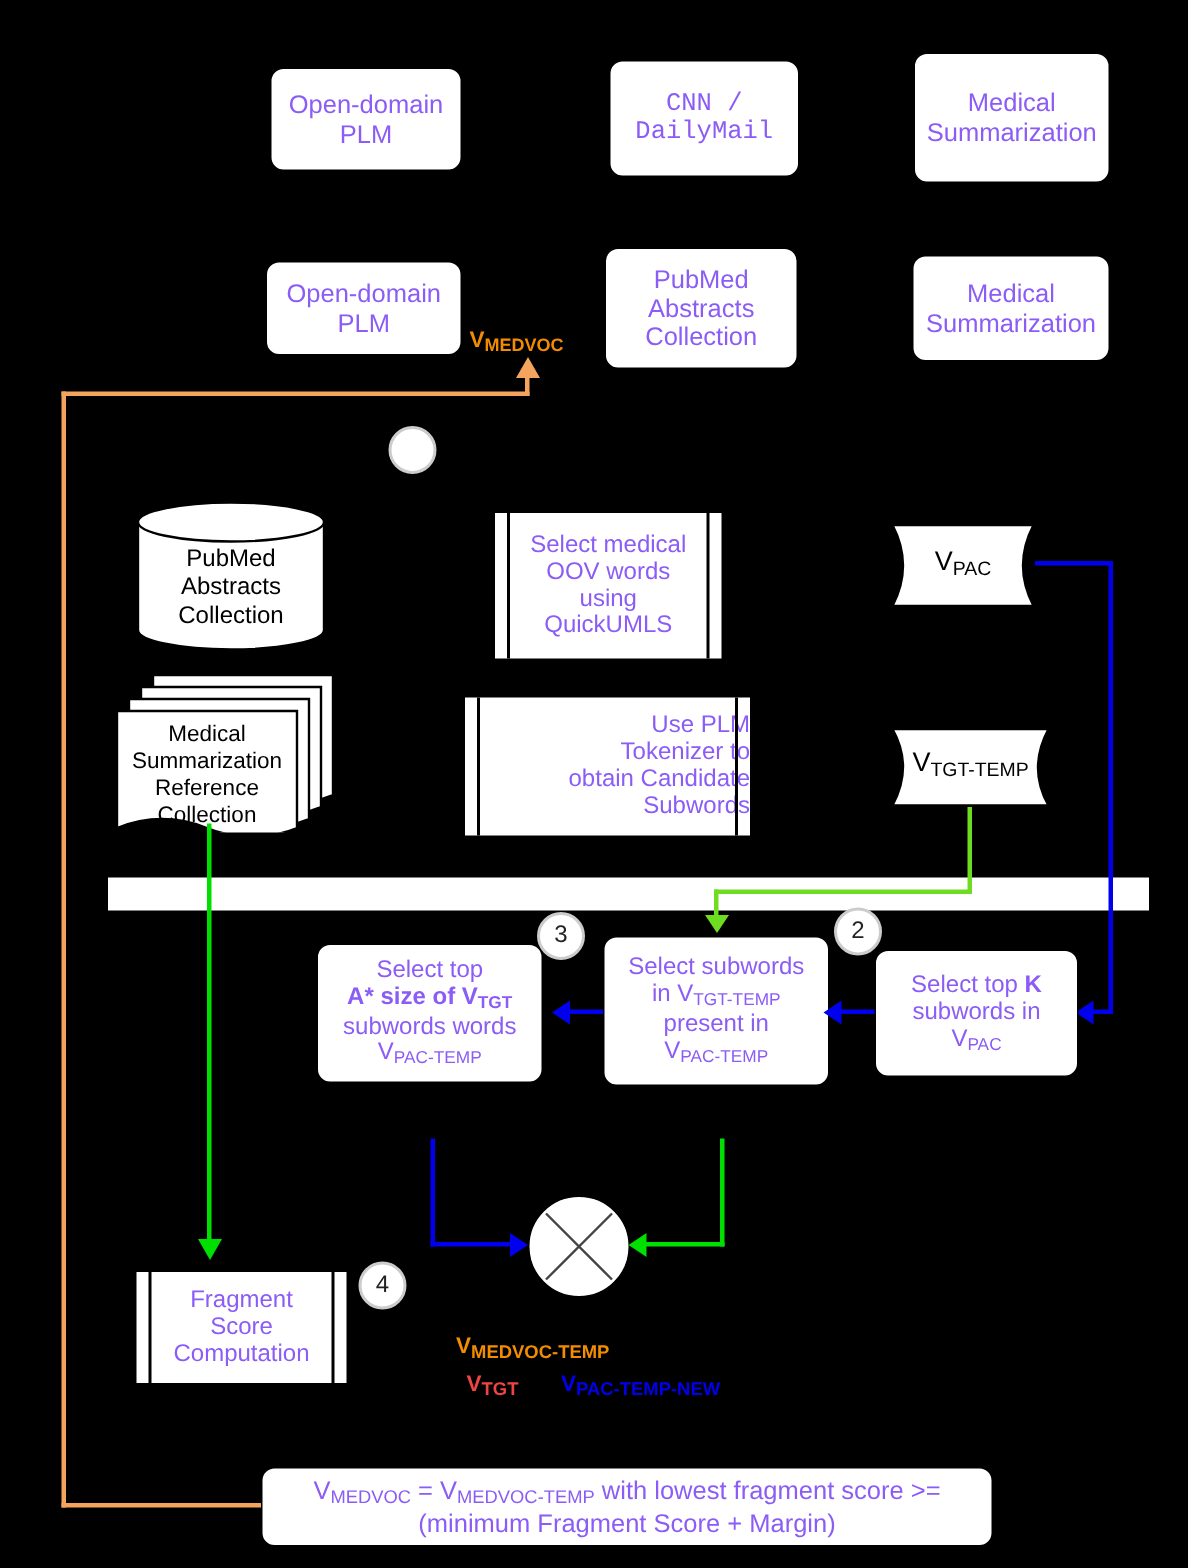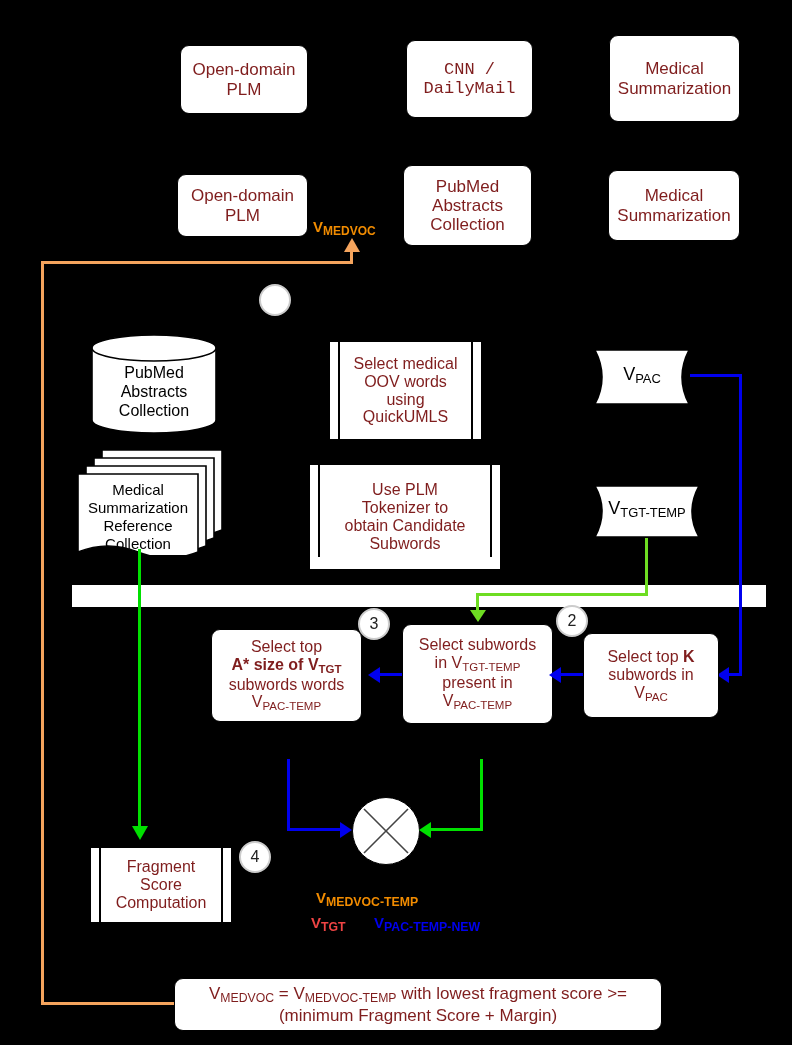--- a/index.html
+++ b/index.html
@@ -1,20 +1,20 @@
 <!DOCTYPE html>
 <html><head>
 <meta charset="utf-8">
 <style>
   html,body{margin:0;padding:0;background:#000;}
   body{width:792px;height:1045px;overflow:hidden;
        font-family:"Liberation Sans",sans-serif;color:#000;}
   #stage{position:relative;width:792px;height:1045px;background:#000;}
 
-  .node{position:absolute;box-sizing:border-box;background:#fff;color:#7f1d1d;
+  .node{position:absolute;box-sizing:border-box;background:#fff;color:#8b5cf6;
         display:flex;align-items:center;justify-content:center;text-align:center;
         line-height:1.12;}
   .rounded{border:1.6px solid #000;border-radius:9px;}
   .plain{border:none;}
   .txt{display:block;width:100%;}
   sub{font-size:.72em;vertical-align:-0.25em;}
   .b{font-weight:bold;}
 
   
   .docstack{position:absolute;}
@@ -130,21 +130,21 @@
     <span class="txt">
       <span>Select medical</span><br>
       <span>OOV words</span><br>
       <span>using</span><br>
       <span>QuickUMLS</span>
     </span>
   </div>
   <div class="ln vline" style="left:338px;top:342px;height:97px;width:2px;background:#000;"></div>
   <div class="ln vline" style="left:471px;top:342px;height:97px;width:2px;background:#000;"></div>
 
-  <div class="node plain" style="left:310px;top:465px;width:190px;height:104px;font-size:16px;">
+  <div class="node plain" style="left:310px;top:465px;width:190px;height:92px;font-size:16px;text-align:right;">
     <span class="txt">
       <span>Use PLM</span><br>
       <span>Tokenizer to</span><br>
       <span>obtain Candidate</span><br>
       <span>Subwords</span>
     </span>
   </div>
   <div class="ln vline" style="left:318px;top:465px;height:92px;width:2px;background:#000;"></div>
   <div class="ln vline" style="left:490px;top:465px;height:92px;width:2px;background:#000;"></div>
 
@@ -228,21 +228,21 @@
   </div>
 
   <div class="ln vline" style="left:287px;top:759px;height:72px;background:#0000EE;"></div>
   <div class="ln hline" style="left:287px;top:828px;width:56px;background:#0000EE;"></div>
   <div class="arrow" style="left:340px;top:822px;border-top:8px solid transparent;border-bottom:8px solid transparent;border-left:12px solid #0000EE;"></div>
 
   <div class="ln vline" style="left:480px;top:759px;height:72px;background:#00E000;"></div>
   <div class="ln hline" style="left:428px;top:828px;width:55px;background:#00E000;"></div>
   <div class="arrow" style="left:419px;top:822px;border-top:8px solid transparent;border-bottom:8px solid transparent;border-right:12px solid #00E000;"></div>
 
-  <div class="lbl" style="left:316px;top:889px;font-size:15px;color:#F28C00;">
+  <div class="lbl" style="left:304px;top:889px;font-size:15px;color:#F28C00;">
     <span>V</span><sub style="font-size:.82em">MEDVOC-TEMP</sub>
   </div>
   <div class="lbl" style="left:311px;top:914px;font-size:15px;color:#ef4444;">
     <span>V</span><sub style="font-size:.82em">TGT</sub>
   </div>
   <div class="lbl" style="left:374px;top:914px;font-size:15px;color:#0000EE;">
     <span>V</span><sub style="font-size:.82em">PAC-TEMP-NEW</sub>
   </div>
 
   <div class="node plain" style="left:91px;top:848px;width:140px;height:74px;font-size:16px;">

